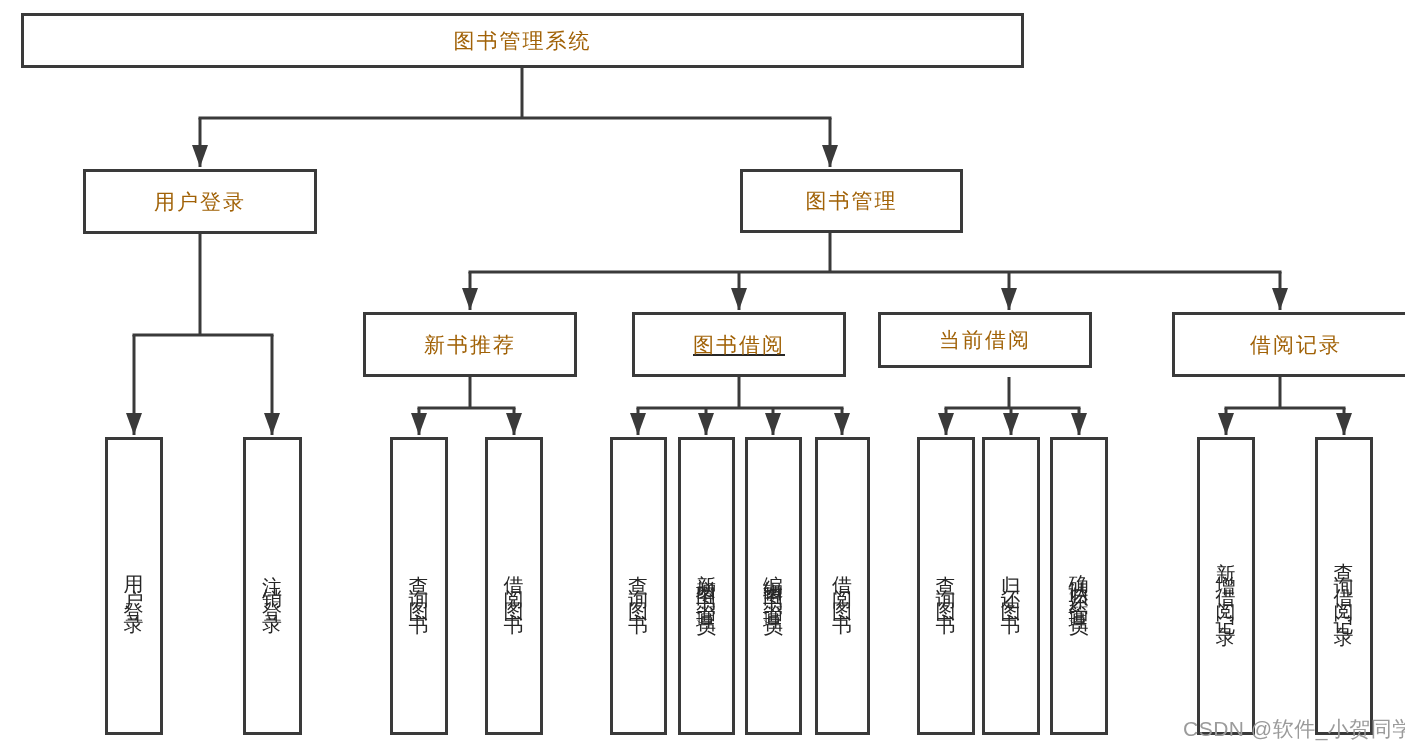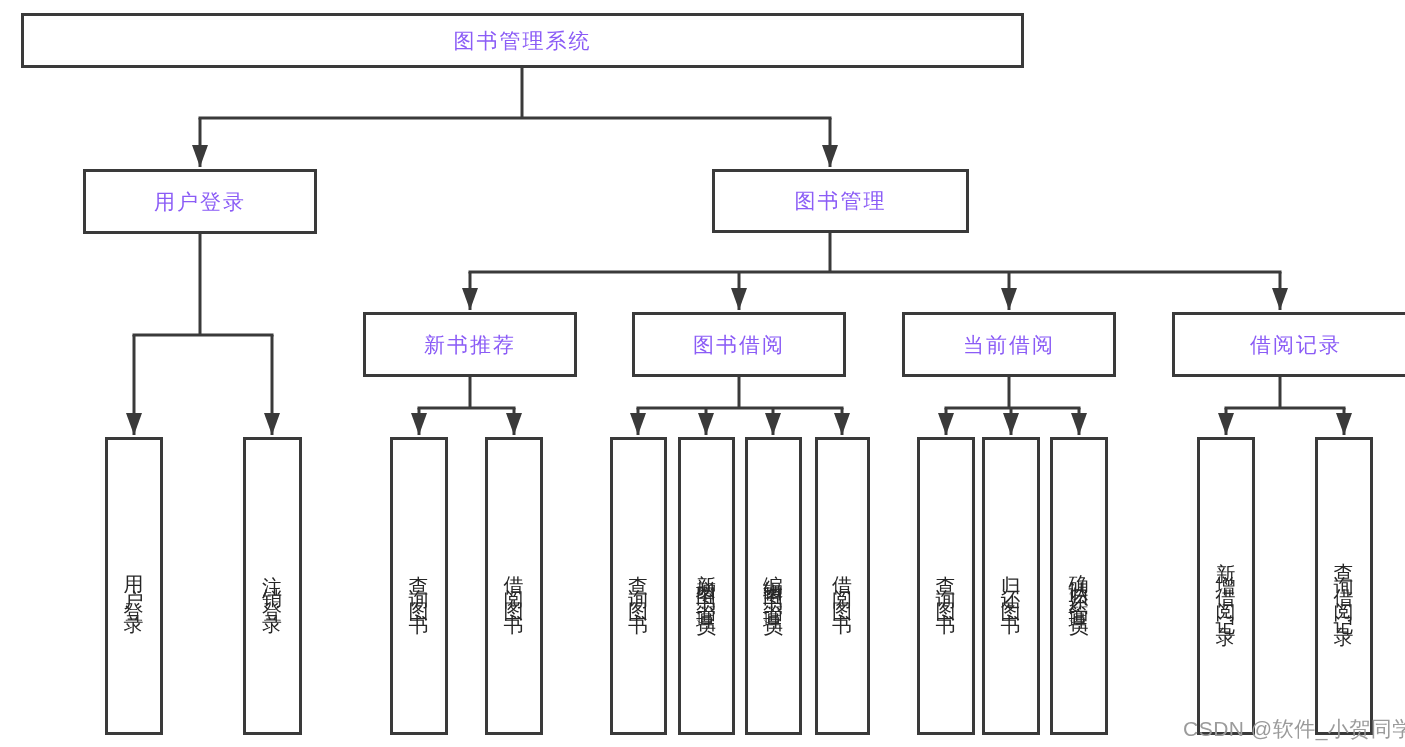--- a/index.html
+++ b/index.html
@@ -7,21 +7,21 @@
     position:relative;width:1405px;height:747px;background:#ffffff;overflow:hidden;
     font-family:"Liberation Sans","DejaVu Sans",sans-serif;color:#262626;
   }
   #wires{position:absolute;left:0;top:0;z-index:0;}
   .node{
     position:absolute;background:#ffffff;border:3px solid #3a3a3a;
     display:flex;align-items:center;justify-content:center;
     box-sizing:border-box;z-index:1;
   }
   .node .hlabel{
-    font-size:21px;letter-spacing:2px;white-space:nowrap;color:#8b5cf6;
+    font-size:21px;letter-spacing:2px;white-space:nowrap;color:#a16207;
   }
   .leaf{
     position:absolute;top:437px;height:298px;background:#ffffff;border:3px solid #3a3a3a;
     display:flex;align-items:center;justify-content:center;box-sizing:border-box;z-index:1;
   }
   .vlabel{
     writing-mode:vertical-rl;text-orientation:mixed;
     font-size:20px;color:#262626;line-height:1;white-space:nowrap;
   }
   .vlabel.spread{letter-spacing:13px;}
@@ -86,31 +86,31 @@
     </g>
   </svg>
 
   <div class="node" style="left:21px;top:13px;width:1003px;height:55px;">
     <span class="hlabel">图书管理系统</span>
   </div>
 
   <div class="node" style="left:83px;top:169px;width:234px;height:65px;">
     <span class="hlabel">用户登录</span>
   </div>
-  <div class="node" style="left:712px;top:169px;width:257px;height:64px;font-family:Liberation Mono, monospace;">
+  <div class="node" style="left:740px;top:169px;width:223px;height:64px;font-family:Liberation Mono, monospace;">
     <span class="hlabel">图书管理</span>
   </div>
 
   <div class="node" style="left:363px;top:312px;width:214px;height:65px;text-align:center;">
     <span class="hlabel">新书推荐</span>
   </div>
-  <div class="node" style="left:632px;top:312px;width:214px;height:65px;">
+  <div class="node" style="left:632px;top:312px;width:214px;height:65px;text-decoration:underline;">
     <span class="hlabel">图书借阅</span>
   </div>
-  <div class="node" style="left:902px;top:312px;width:214px;height:65px;font-family:Liberation Mono, monospace;">
+  <div class="node" style="left:878px;top:312px;width:214px;height:56px;font-family:Liberation Mono, monospace;">
     <span class="hlabel">当前借阅</span>
   </div>
   <div class="node" style="left:1172px;top:312px;width:248px;height:65px;">
     <span class="hlabel">借阅记录</span>
   </div>
 
   <div class="leaf" style="left:105px;width:58px;">
     <span class="vlabel spread">用户登录</span>
   </div>
   <div class="leaf" style="left:243px;width:59px;">

